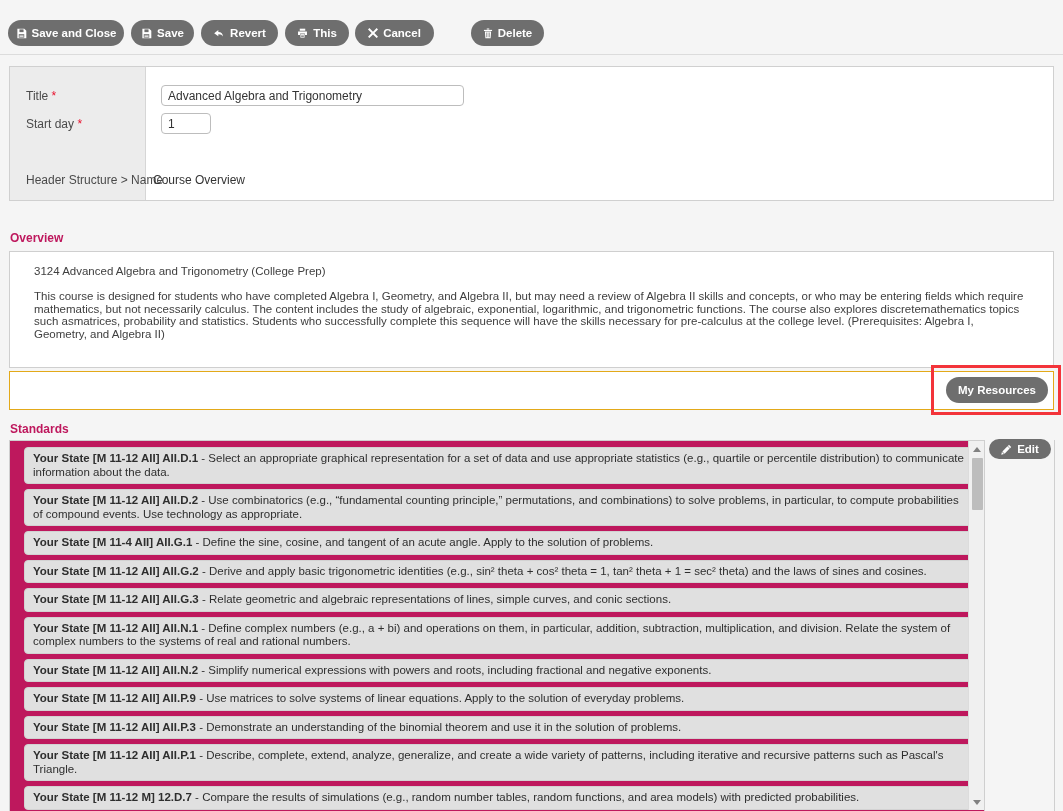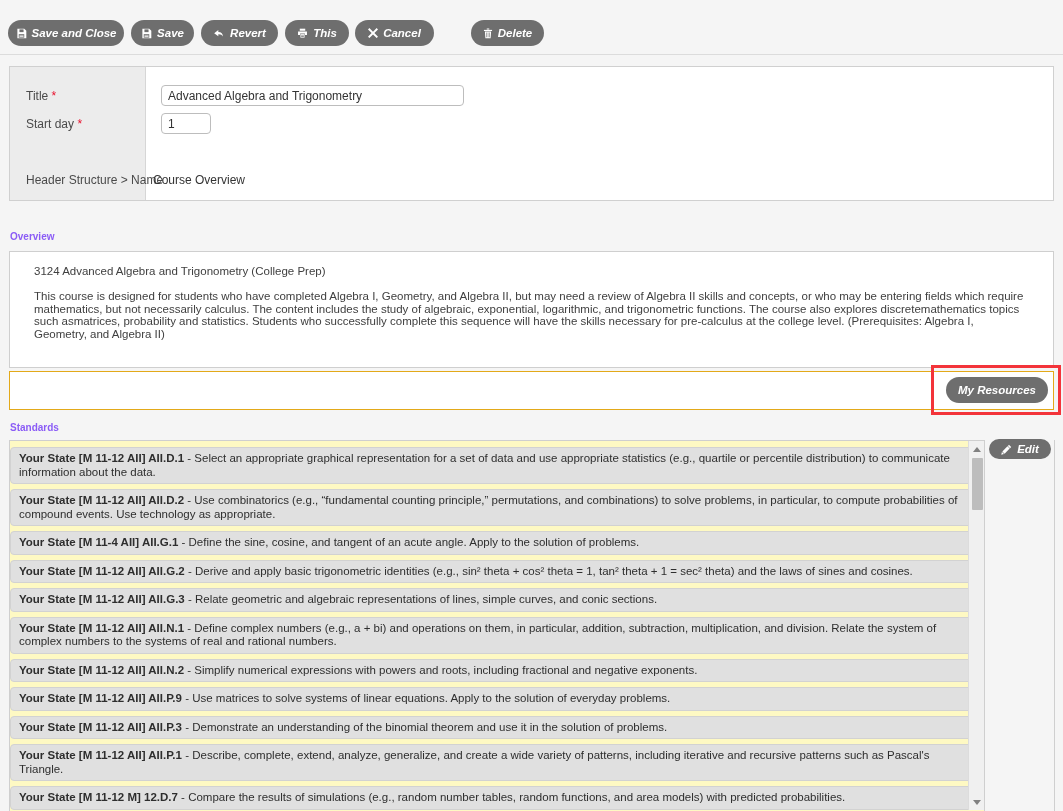--- a/index.html
+++ b/index.html
@@ -37,21 +37,20 @@
     font-weight: bold;
     display: flex;
     align-items: center;
     justify-content: center;
     gap: 5px;
     padding: 0 12px;
     box-sizing: border-box;
     cursor: pointer;
     user-select: none;
     white-space: nowrap;
-    font-style: italic;
   }
   .btn .ic { display: inline-flex; align-items: center; }
   .btn svg { display: block; }
 
   #b-saveclose { left: 8px;  width: 116px; }
   #b-save      { left: 131px; width: 63px; }
   #b-revert    { left: 201px; width: 77px; }
   #b-print     { left: 285px; width: 64px; }
   #b-cancel    { left: 355px; width: 79px; }
   #b-delete    { left: 471px; width: 73px; }
@@ -113,23 +112,23 @@
   #in-meet  { left: 151px; width: 50px; }
 
   #r-title { top: 15px; }
   #r-start { top: 43px; }
   #r-meet  { top: 71px; }
   #r-header { top: 99px; }
 
   
   .section-title {
     position: absolute;
-    font-size: 10px;
+    font-size: 12px;
     font-weight: bold;
-    color: #8b5cf6;
+    color: #be185d;
   }
   #ov-title { left: 10px; top: 231px; }
 
   .overview-box {
     position: absolute;
     left: 9px; top: 251px;
     width: 1045px;
     height: 117px;
     background: #ffffff;
     border: 1px solid #cfcfcf;
@@ -179,25 +178,25 @@
   }
 
   
   #st-title { left: 10px; top: 422px; }
 
   .standards-box {
     position: absolute;
     left: 9px; top: 440px;
     width: 976px;
     height: 371px;
-    background: #fef9c3;
+    background: #be185d;
     border: 1px solid #cfcfcf;
     border-bottom: none;
     box-sizing: border-box;
-    padding: 6px 8px 0 0;
+    padding: 6px 8px 0 14px;
     overflow: hidden;
   }
   .std-row {
     background: #e0e0e0;
     border: 1px solid #d2d2d2;
     border-radius: 4px;
     padding: 4px 8px;
     margin-bottom: 5px;
     font-size: 11.5px;
     line-height: 13.5px;

